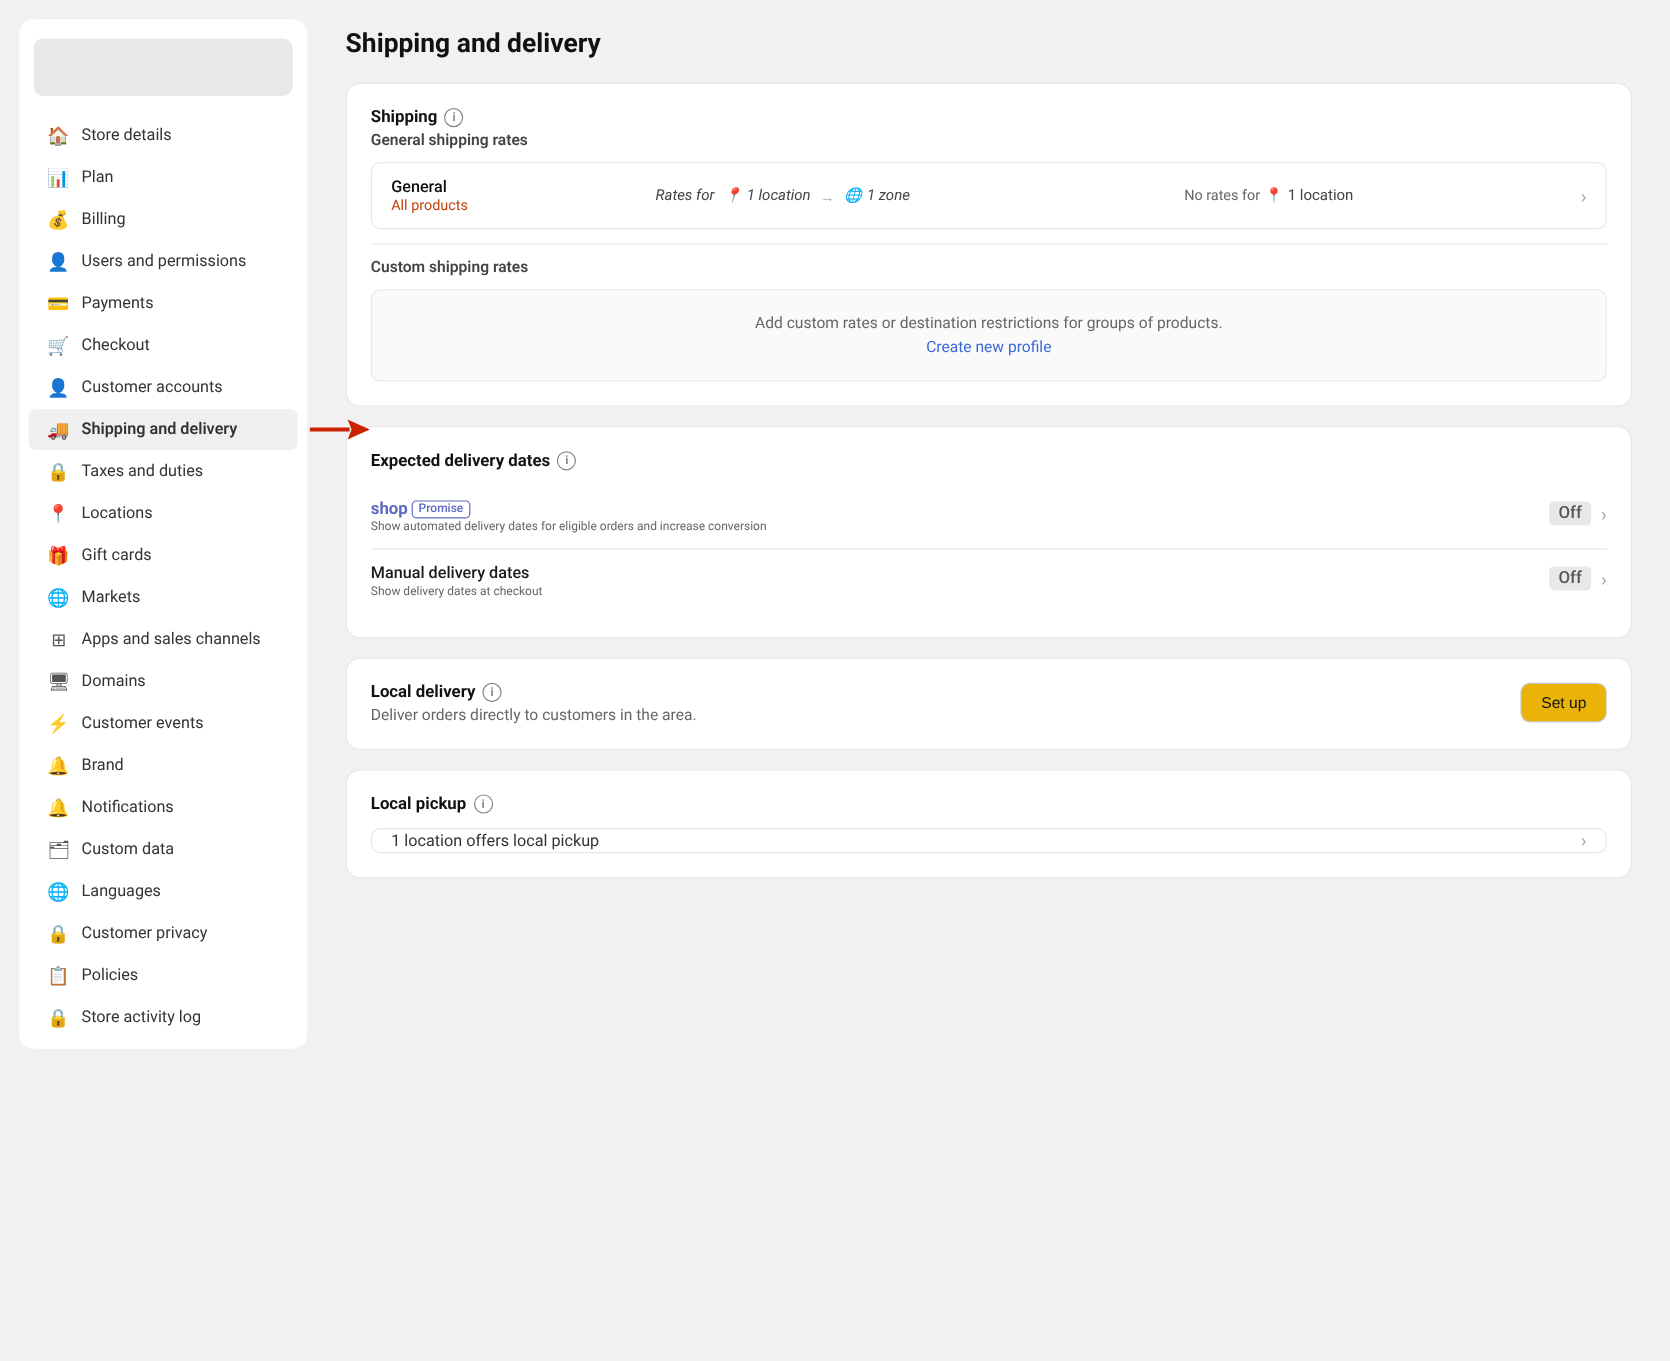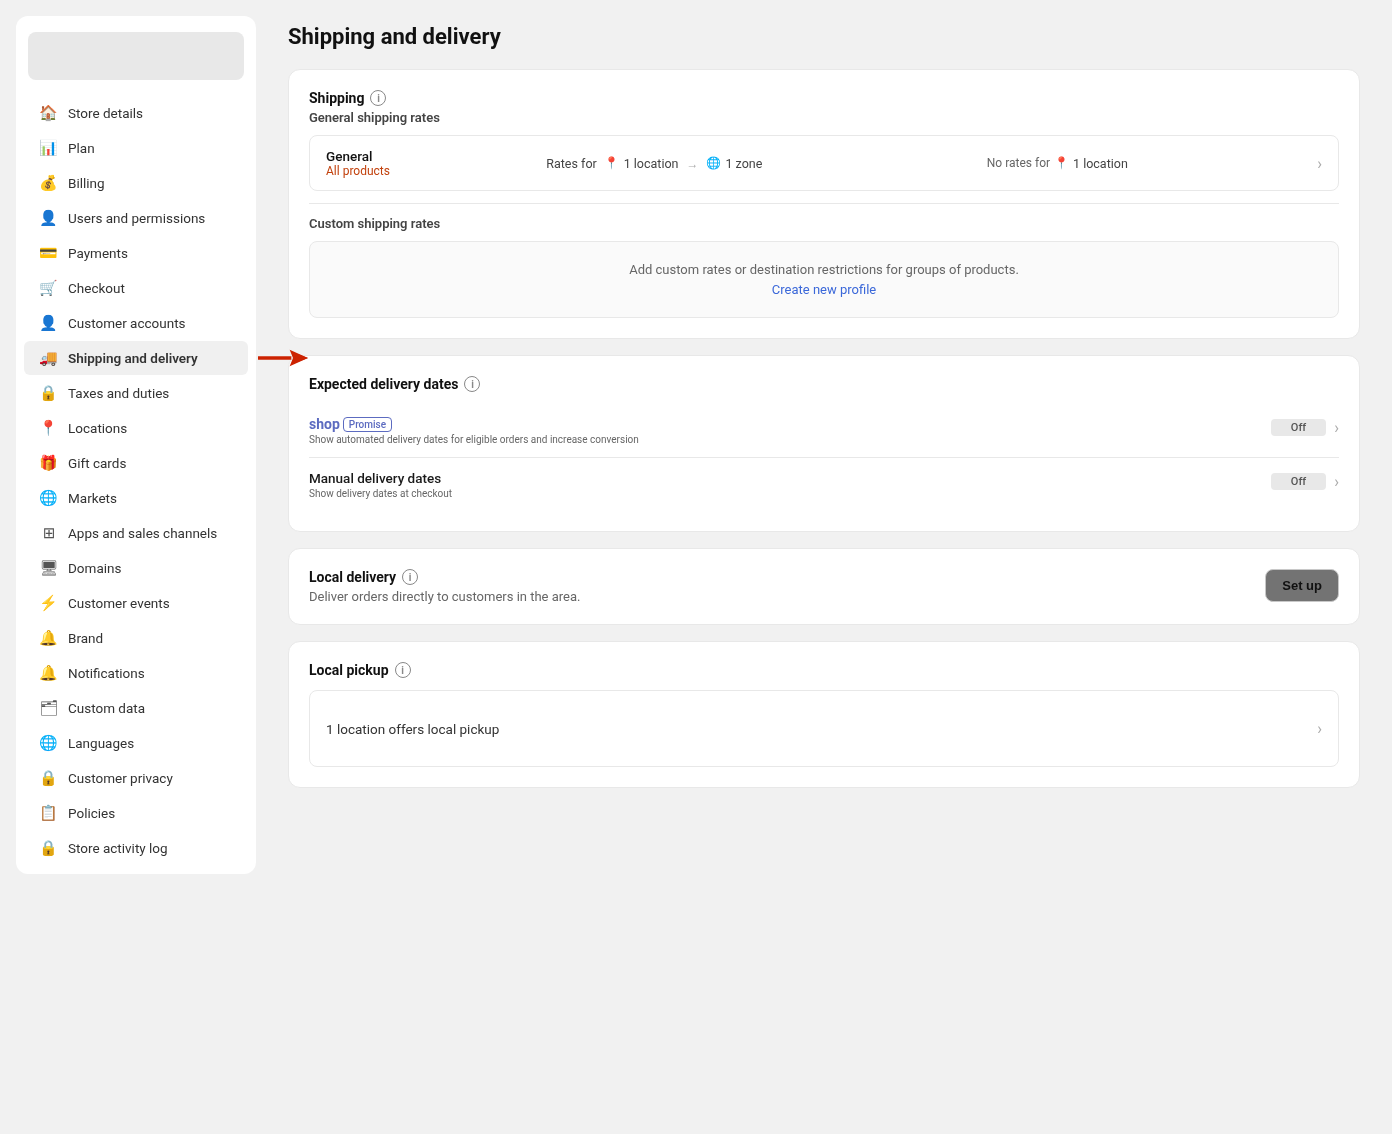--- a/index.html
+++ b/index.html
@@ -129,20 +129,21 @@
     }
     .shipping-general-subtitle {
       font-size: 12px;
       color: #c2410c;
     }
     .shipping-rates {
       display: flex;
       align-items: flex-end;
       gap: 8px;
       flex: 2;
+      font-style: italic;
     }
     .rate-item {
       display: flex;
       align-items: center;
       gap: 4px;
       font-size: 12.5px;
       color: #444;
     }
     .rate-icon {
       font-size: 12px;
@@ -231,47 +232,47 @@
     }
     .toggle-controls {
       display: flex;
       align-items: center;
       gap: 8px;
       margin-top: 2px;
     }
     .toggle-off {
       background: #e8e8e8;
       border-radius: 4px;
-      padding: 2px 20px;
-      font-size: 11px;
+      padding: 2px 8px;
+      font-size: 14px;
       color: #555;
       font-weight: 500;
     }
     .setup-btn {
       border: 1px solid #c8c8c8;
-      background: #737373;
+      background: #eab308;
       border-radius: 8px;
       padding: 8px 16px;
       font-size: 13px;
-      font-weight: 700;
+      font-weight: 400;
       cursor: pointer;
       color: #111;
       white-space: nowrap;
     }
     .local-delivery-row {
       display: flex;
       align-items: flex-start;
       justify-content: space-between;
     }
     .location-row {
       display: flex;
       align-items: center;
       border: 1px solid #e8e8e8;
       border-radius: 8px;
-      padding: 28px 16px;
+      padding: 0 16px;
       margin-top: 12px;
       cursor: pointer;
       gap: 25px;
     }
     .location-row-text {
       flex: 1;
       font-size: 13.5px;
       color: #333;
     }
     .delivery-customizations-header {

